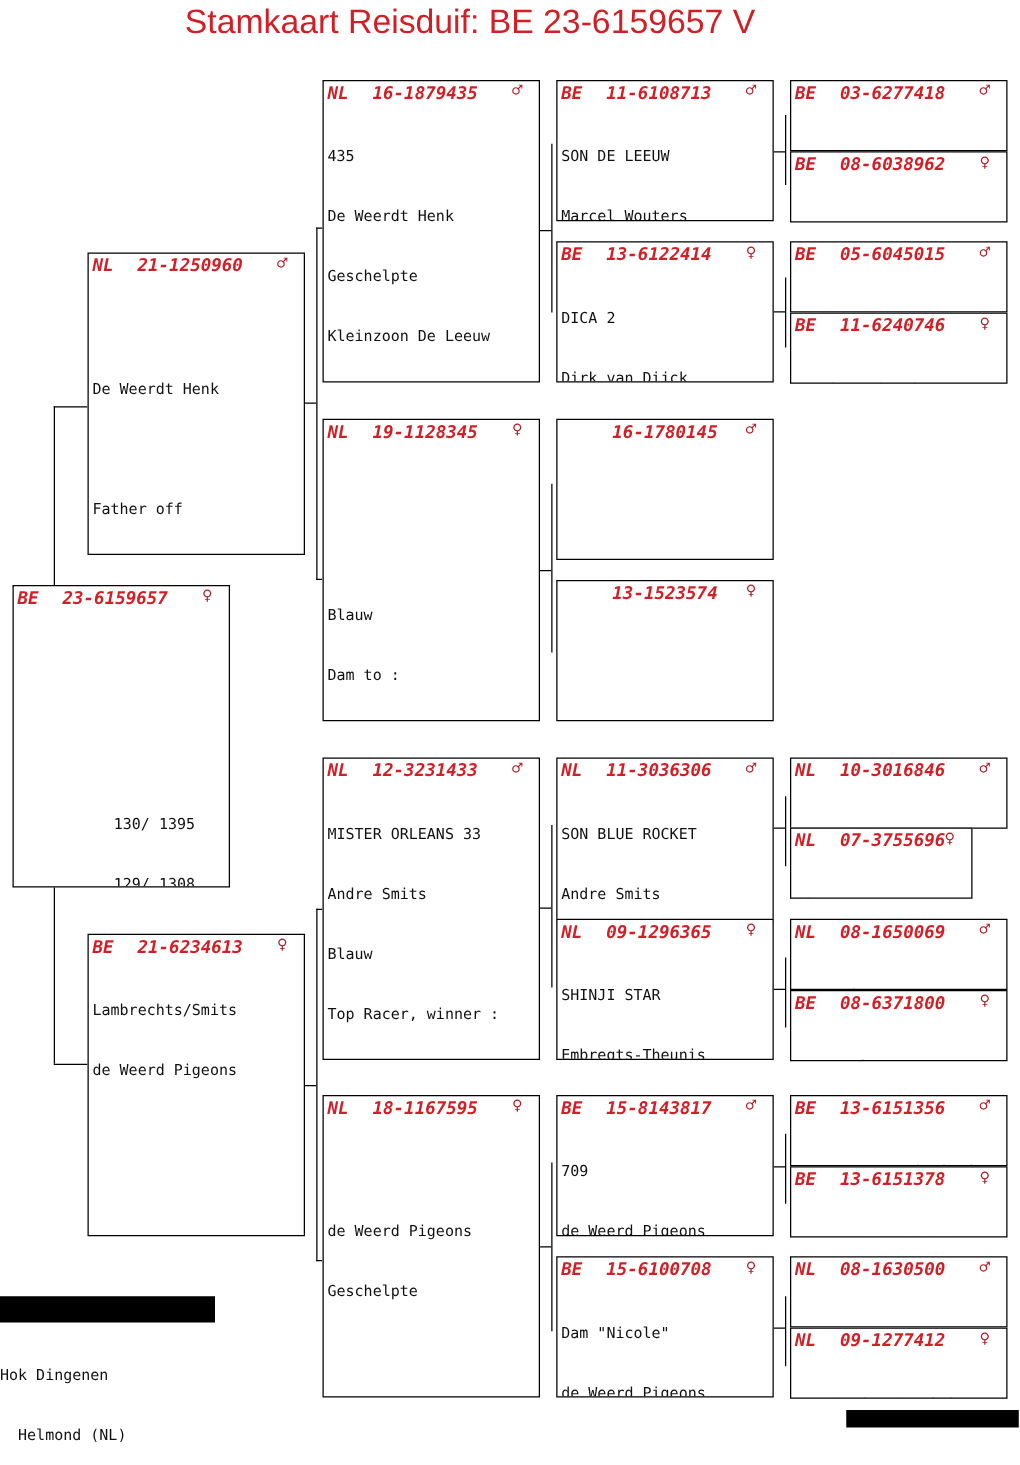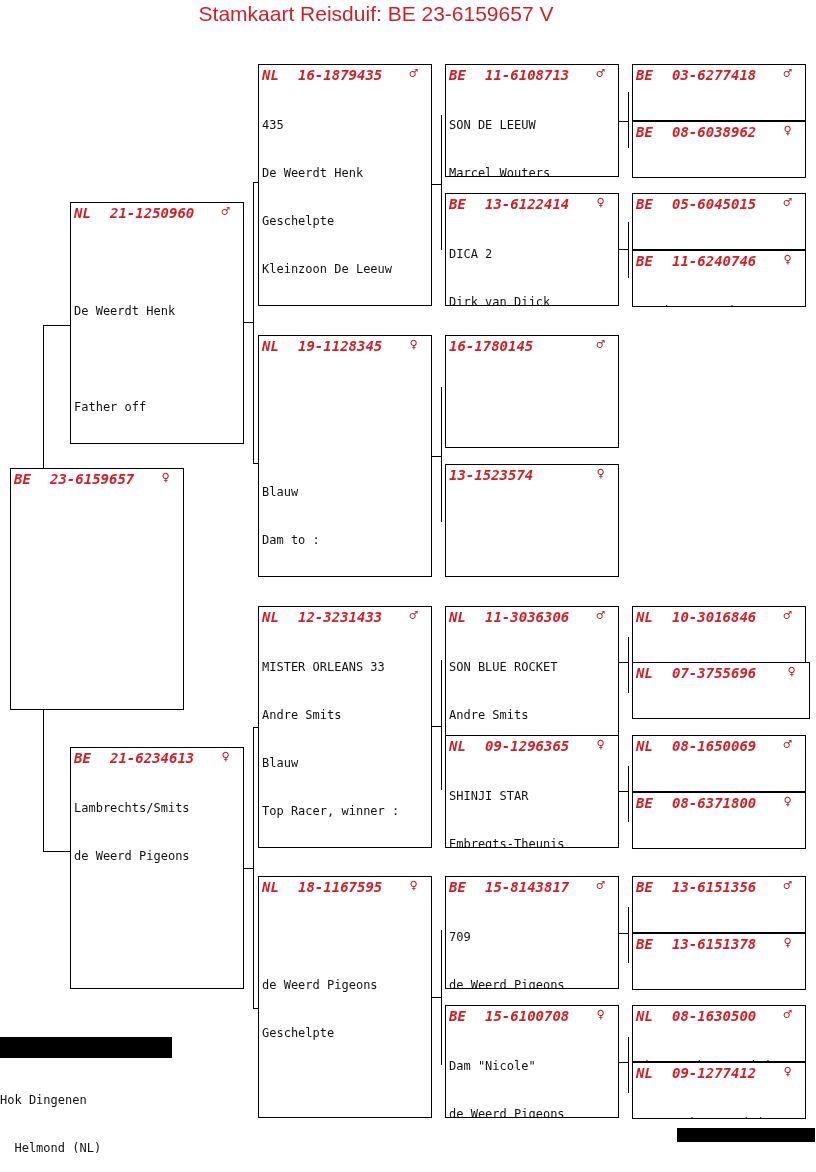--- a/index.html
+++ b/index.html
@@ -1,29 +1,29 @@
 <!DOCTYPE html>
 <html><head>
 <meta charset="utf-8">
 <style>
   html, body { margin: 0; padding: 0; background: #ffffff; }
   body { width: 816px; height: 1172px; position: relative; overflow: hidden;
          font-family: "DejaVu Sans Mono", "Liberation Mono", monospace; }
   .title { position: absolute; left: 0; top: 2px; width: 752px; text-align: center;
-           font-family: "Liberation Sans", sans-serif; font-size: 21px; color: #d21f26; }
+           font-family: "Liberation Sans", sans-serif; font-size: 27px; color: #d21f26; }
   .box { position: absolute; border: 1px solid #000; background: #fff; box-sizing: border-box;
          padding: 2px 3px 16px 3px; overflow: hidden; }
   .hdr { position: relative; height: 18px; white-space: nowrap;
          font-family: "DejaVu Sans Mono", monospace; font-style: italic; font-weight: bold;
          color: #d21f26; font-size: 14px; line-height: 17px; }
   .hdr .cc { display: inline-block; width: 36px; }
   .hdr .ring { display: inline-block; }
   .hdr .sex { position: absolute; right: 10px; top: -2px; font-style: normal; font-weight: normal;
               font-size: 14px; color: #b01c22; }
-  .hdr.center { }
+  .hdr.center { text-align: center; }
   .lines { font-size: 12px; line-height: 16px; color: #111; white-space: pre; }
   .ln { position: absolute; background: #000; }
   .results { position: absolute; left: 80px; top: 150px; font-size: 12px; line-height: 16px; color: #111; white-space: pre; }
   .redact { position: absolute; background: #000; }
   .footer-text { position: absolute; font-size: 12px; line-height: 16px; color: #111; white-space: pre; }
   .date { position: absolute; font-size: 8px; font-style: italic; color: #111; letter-spacing: 0.5px; }
 </style>
 </head>
 <body>
 
@@ -70,20 +70,27 @@
   <div class="ln" style="left:628px;top:907px;width:1px;height:56px;"></div>
   <div class="ln" style="left:618px;top:1062px;width:10px;height:1px;"></div>
   <div class="ln" style="left:628px;top:1037px;width:1px;height:56px;"></div>
 </div>
 
 <div class="box" style="left:10px;top:468px;width:174px;height:242px;">
   <div class="hdr">
     <span class="cc">BE</span><span class="ring">23-6159657</span>
     <span class="sex">♀</span>
   </div>
+  <div class="results">
+    <div>130/ 1395</div>
+    <div>129/ 1308</div>
+    
+    
+    
+  </div>
 </div>
 
 <div class="box" style="left:70px;top:202px;width:174px;height:242px;">
   <div class="hdr">
     <span class="cc">NL</span><span class="ring">21-1250960</span>
     <span class="sex">♂</span>
   </div>
   <div class="lines">
     <div>&nbsp;</div>
     <div>De Weerdt Henk</div>
@@ -325,21 +332,21 @@
   <div class="hdr">
     <span class="cc">NL</span><span class="ring">10-3016846</span>
     <span class="sex">♂</span>
   </div>
   <div class="lines">
     <div>BLUE ROCKET</div>
     
   </div>
 </div>
 
-<div class="box" style="left:632px;top:662px;width:178px;height:57px;">
+<div class="box" style="left:632px;top:662px;width:146px;height:57px;">
   <div class="hdr">
     <span class="cc">NL</span><span class="ring">07-3755696</span>
     <span class="sex">♀</span>
   </div>
   <div class="lines">
     <div>GOEIKE</div>
     
   </div>
 </div>
 

